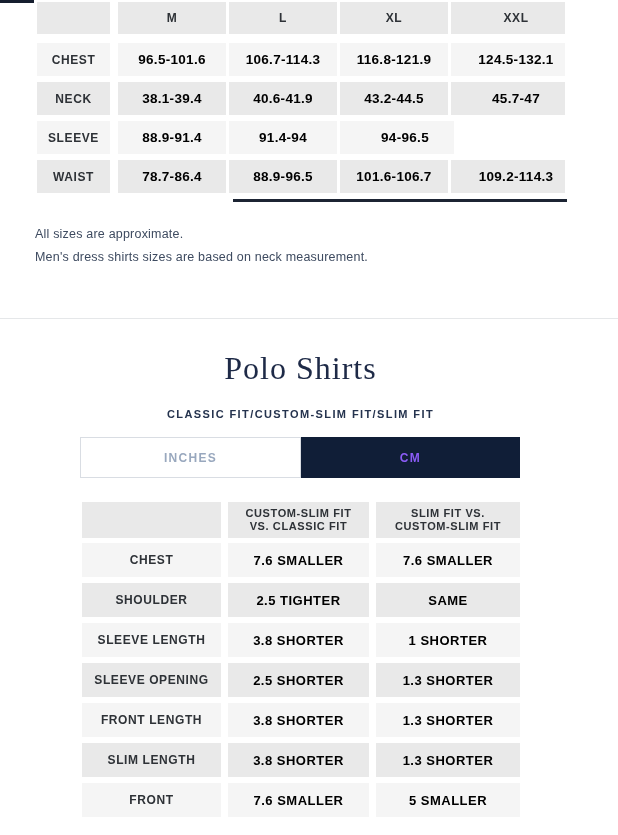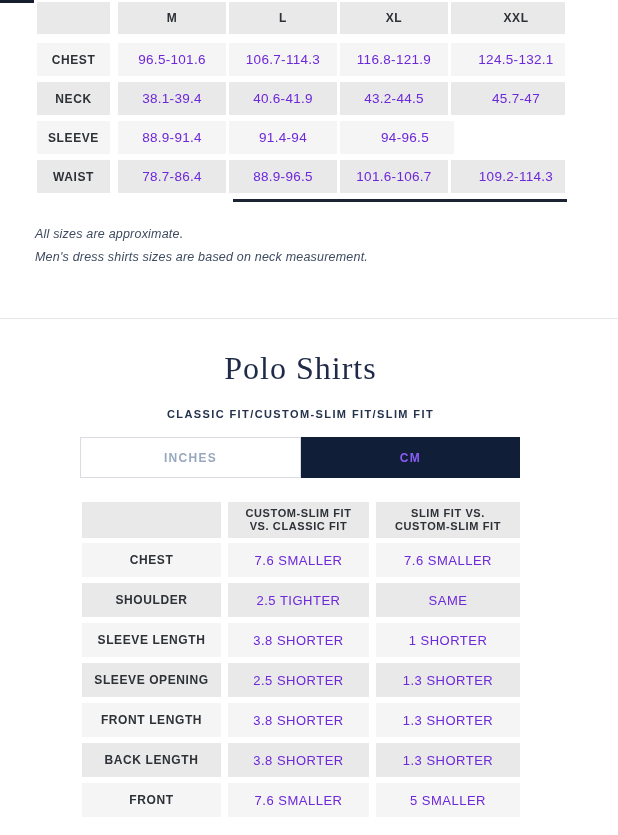--- a/index.html
+++ b/index.html
@@ -10,35 +10,35 @@
   
   #top-dash{position:absolute;left:0;top:0;width:34px;height:3px;background:#161e2e;}
 
   
   .trow{display:flex;}
   .tcell{display:flex;align-items:center;justify-content:center;text-align:center;box-sizing:border-box;}
   .light .tcell{background:#f5f5f5;}
   .dark  .tcell{background:#e9e9e9;}
   .head-row .tcell{background:#e9e9e9;}
   .lbl{font-weight:bold;font-size:12px;letter-spacing:.6px;color:#2e3237;}
-  .val{font-size:13.5px;color:#6d28d9;letter-spacing:.3px;}
+  .val{font-size:13.5px;color:#000000;letter-spacing:.3px;font-weight:bold;}
   .head{font-weight:bold;font-size:12px;letter-spacing:.6px;color:#2e3237;white-space:pre-line;line-height:13px;}
 
   
   #table1{position:absolute;left:37px;top:2px;}
   #table1 .trow{height:33px;margin-bottom:6px;}
   #table1 .head-row{height:32px;margin-bottom:9px;}
   #table1 .c0{width:73px;margin-right:8px;}
   #table1 .c1,#table1 .c2,#table1 .c3{width:108px;margin-right:3px;}
   #table1 .c4{width:114px;padding-left:16px;}
   #t1-thumb{position:absolute;left:233px;top:199px;width:334px;height:3px;background:#1c2433;cursor:pointer;}
 
   
   #notes{position:absolute;left:35px;top:227px;}
-  #notes p{margin:0 0 8px 0;font-size:12.5px;color:#3e4b60;letter-spacing:.2px;line-height:15px;font-style:italic;}
+  #notes p{margin:0 0 8px 0;font-size:12.5px;color:#3e4b60;letter-spacing:.2px;line-height:15px;}
 
   
   #divider{position:absolute;left:0;top:318px;width:618px;height:1px;background:#e5e7e9;border:none;margin:0;}
 
   
   #polo-title{position:absolute;left:0;top:350px;width:601px;margin:0;text-align:center;
     font-family:"Liberation Serif",serif;font-weight:400;font-size:32px;color:#1e2a47;letter-spacing:1px;}
   #subtitle{position:absolute;left:0;top:408px;width:601px;margin:0;text-align:center;
     font-size:11px;font-weight:bold;letter-spacing:1.4px;color:#25334e;}
 
@@ -147,21 +147,21 @@
         <div class="tcell c0 lbl">SLEEVE OPENING</div>
         <div class="tcell c1 val">2.5 SHORTER</div>
         <div class="tcell c2 val">1.3 SHORTER</div>
       </div>
       <div class="trow light">
         <div class="tcell c0 lbl">FRONT LENGTH</div>
         <div class="tcell c1 val">3.8 SHORTER</div>
         <div class="tcell c2 val">1.3 SHORTER</div>
       </div>
       <div class="trow dark">
-        <div class="tcell c0 lbl">BACK LENGTH</div>
+        <div class="tcell c0 lbl">SLIM LENGTH</div>
         <div class="tcell c1 val">3.8 SHORTER</div>
         <div class="tcell c2 val">1.3 SHORTER</div>
       </div>
       <div class="trow light">
         <div class="tcell c0 lbl">FRONT</div>
         <div class="tcell c1 val">7.6 SMALLER</div>
         <div class="tcell c2 val">5 SMALLER</div>
       </div>
     </div>
 

